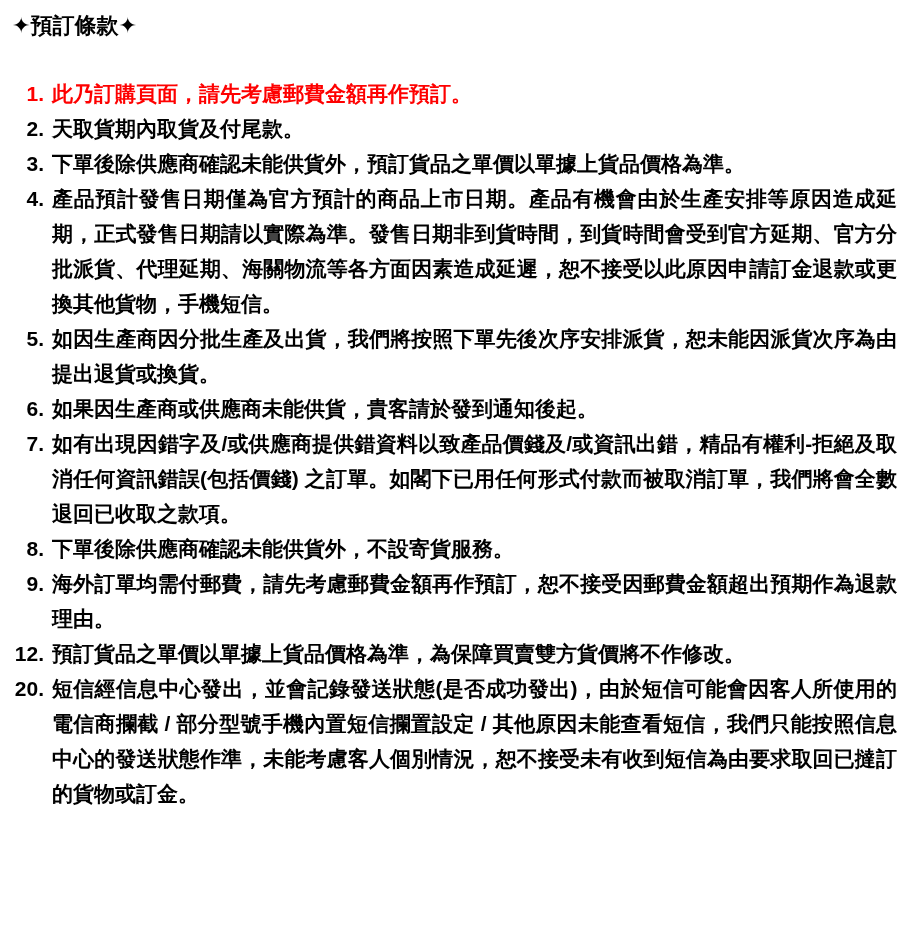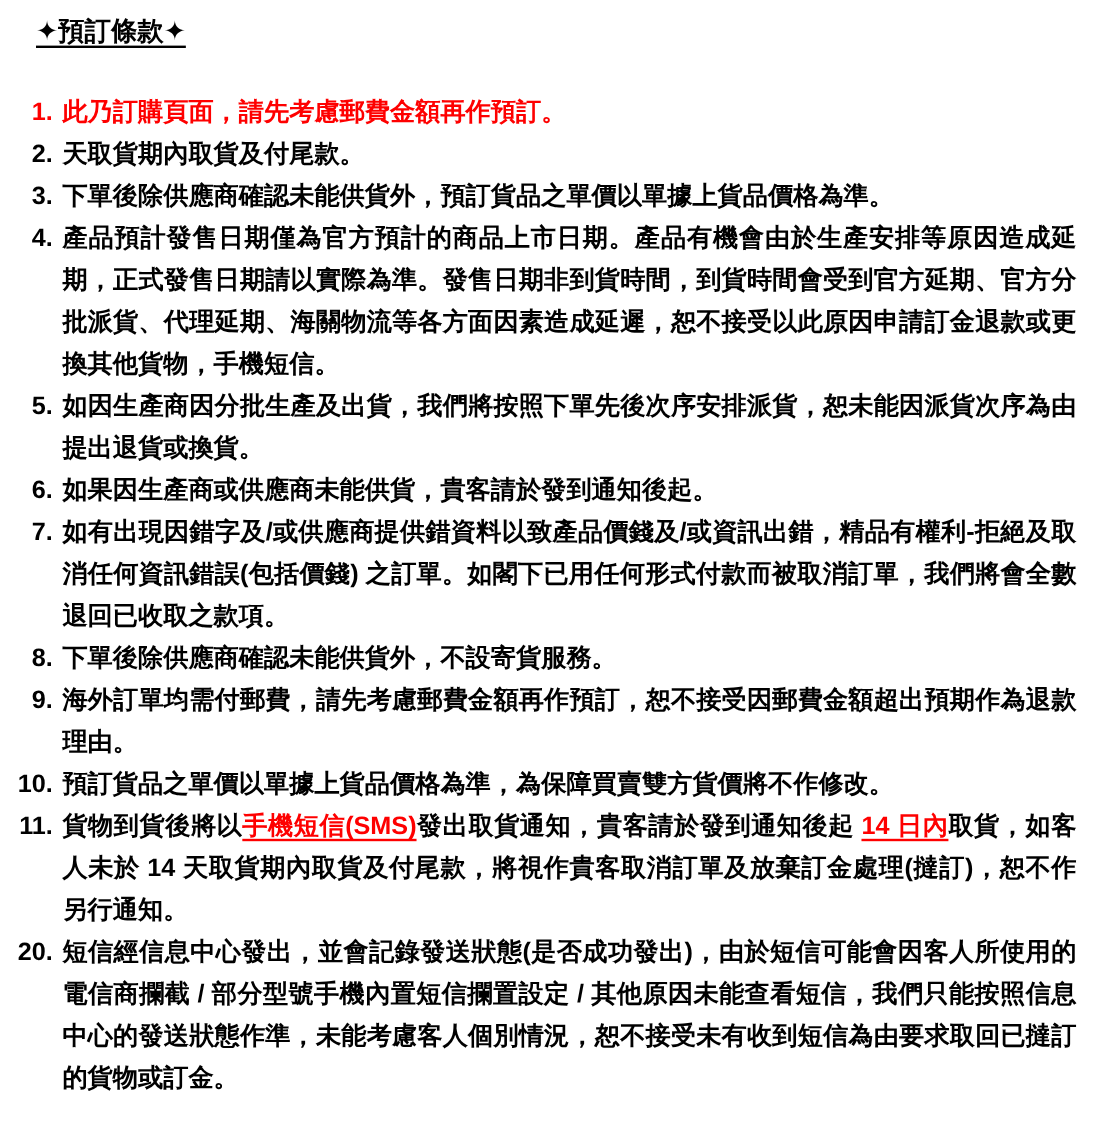--- a/index.html
+++ b/index.html
@@ -24,24 +24,23 @@
     text-decoration: underline;
     text-decoration-thickness: 2px;
     text-underline-offset: 5px;
     margin: 0 0 26px 6px;
     white-space: nowrap;
   }
   .section-title {
     color: #000000;
     font-size: 22px;
     line-height: 28px;
-    text-decoration: underline;
     text-decoration-thickness: 2px;
     text-underline-offset: 5px;
-    margin: 0 0 20px 24px;
+    margin: 0 0 20px 6px;
     display: inline-block;
   }
   .title-row { margin-bottom: 16px; }
   ol.terms {
     list-style: none;
     margin: 0;
     padding: 0;
     font-size: 21px;
     line-height: 35px;
   }
@@ -113,26 +112,22 @@
       </li>
       <li class="term">
         <span class="num">8.</span>
         <div class="txt"><span>下單後除供應商確認未能供貨外，不設寄貨服務。</span></div>
       </li>
       <li class="term">
         <span class="num">9.</span>
         <div class="txt"><span>海外訂單均需付郵費，請先考慮郵費金額再作預訂，恕不接受因郵費金額超出預期作為退款理由。</span></div>
       </li>
       <li class="term">
-        <span class="num">10.</span>
+        <span class="num">12.</span>
         <div class="txt"><span>預訂貨品之單價以單據上貨品價格為準，為保障買賣雙方貨價將不作修改。</span></div>
-      </li>
-      <li class="term">
-        <span class="num">11.</span>
-        <div class="txt"><span>貨物到貨後將以</span><span class="seg-red-underline">手機短信(SMS)</span><span>發出取貨通知，貴客請於發到通知後起 </span><span class="seg-red-underline">14 日內</span><span>取貨，如客人未於 14 天取貨期內取貨及付尾款，將視作貴客取消訂單及放棄訂金處理(撻訂)，恕不作另行通知。</span></div>
       </li>
       <li class="term">
         <span class="num">20.</span>
         <div class="txt"><span>短信經信息中心發出，並會記錄發送狀態(是否成功發出)，由於短信可能會因客人所使用的電信商攔截 / 部分型號手機內置短信攔置設定 / 其他原因未能查看短信，我們只能按照信息中心的發送狀態作準，未能考慮客人個別情況，恕不接受未有收到短信為由要求取回已撻訂的貨物或訂金。</span></div>
       </li>
     </ol>
 
 </div>
 
 </body></html>

